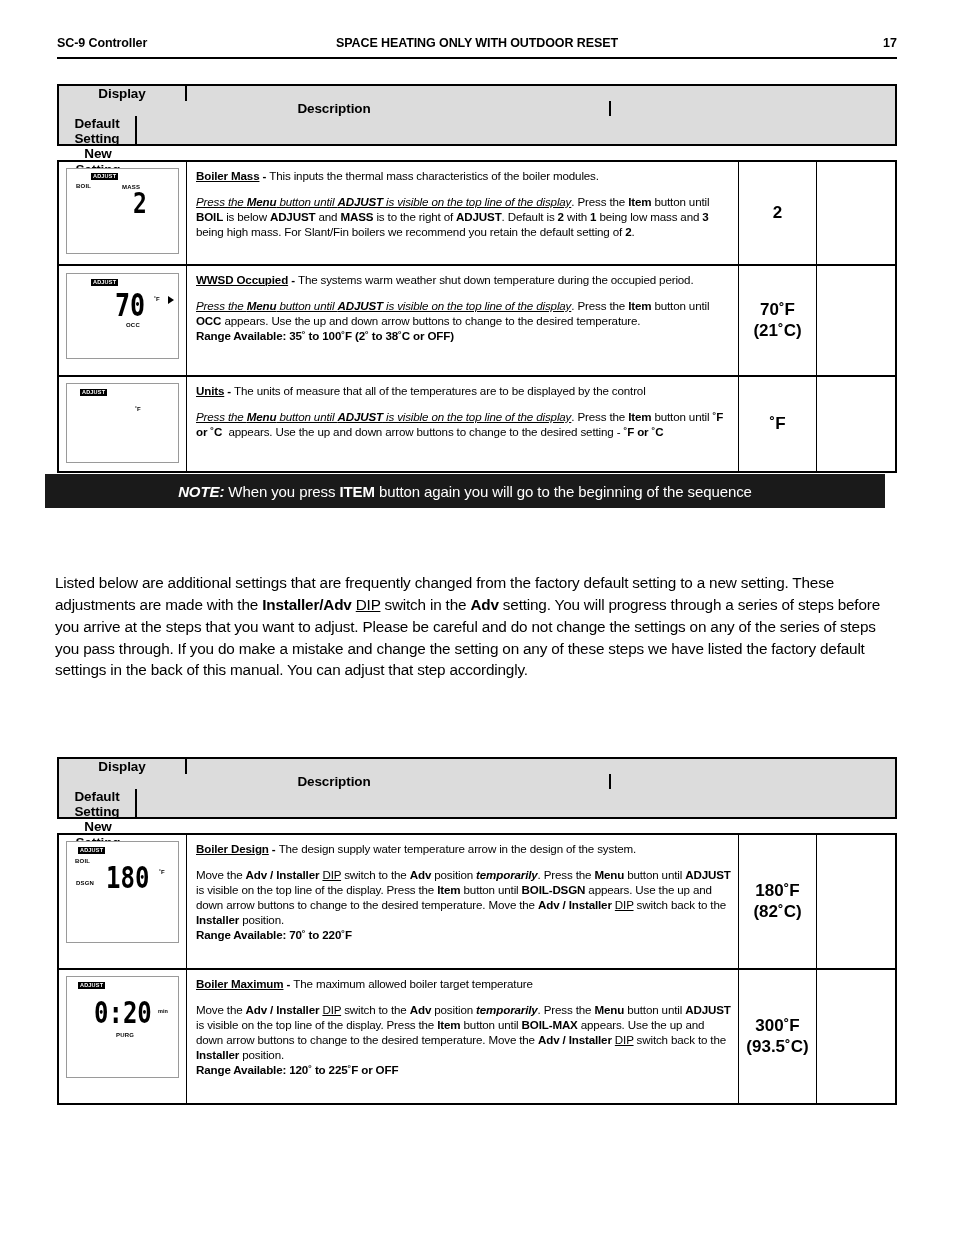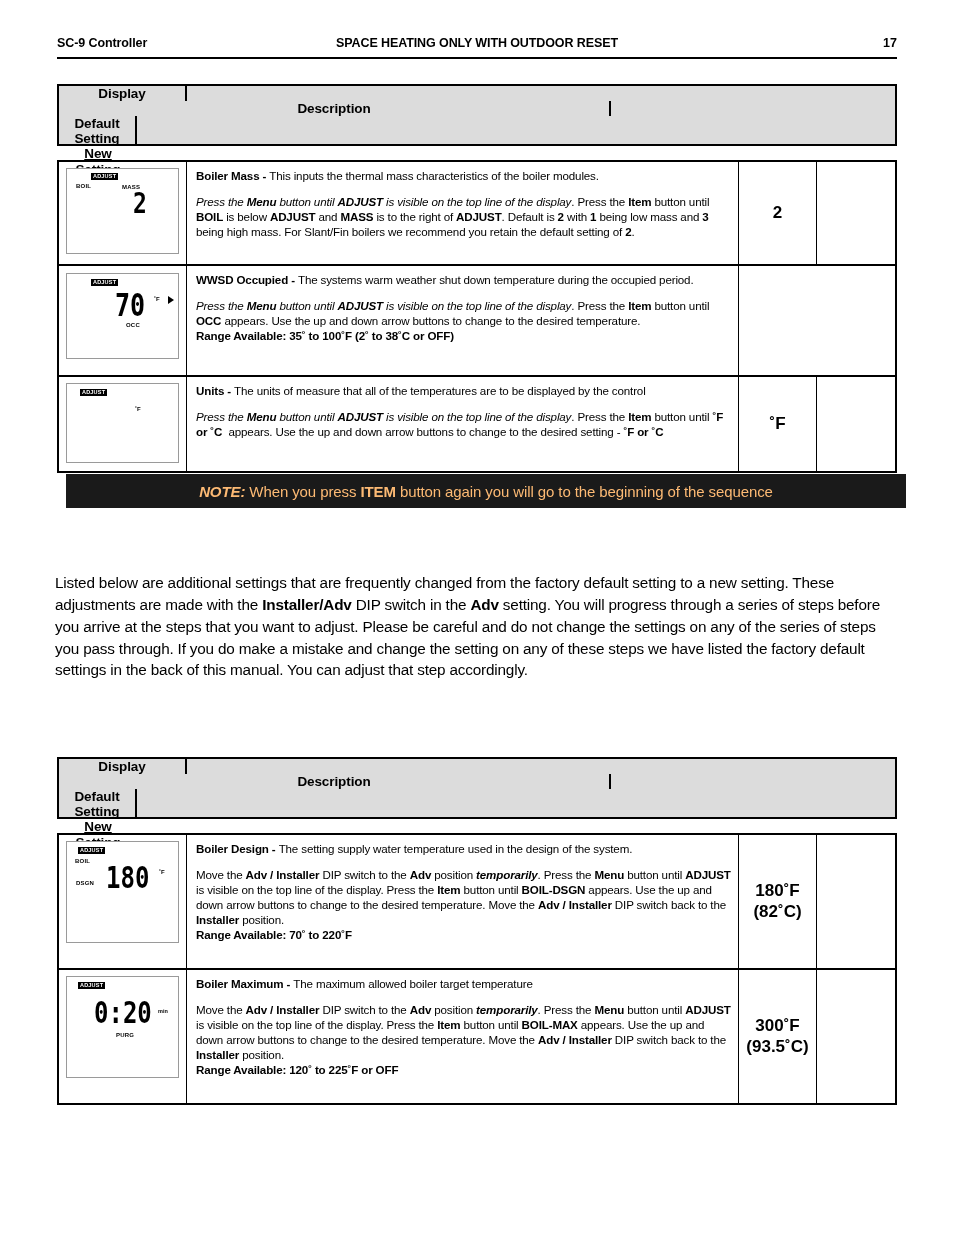--- a/index.html
+++ b/index.html
@@ -62,21 +62,21 @@
     font-size: 13.5px;
     font-weight: bold;
     line-height: 1.12;
     border-right: 2px solid #000;
     letter-spacing: -0.1px;
   }
   .th:last-child { border-right: none; }
   .th-display  { width: 128px; }
   .th-desc     { width: 552px; }
   .th-default  { width: 78px; }
-  .th-new      { width: 78px; flex: 1; text-decoration: underline; }
+  .th-new      { width: 78px; flex: 1; }
 
   .tbl-body {
     position: absolute;
     left: 57px;
     width: 840px;
     border: 2px solid #000;
     border-top: 2px solid #000;
   }
   .row {
     display: flex;
@@ -95,21 +95,21 @@
   .c-new     { flex: 1; }
 
   .desc-p {
     font-size: 11.6px;
     line-height: 1.29;
     margin: 0;
     letter-spacing: -0.15px;
   }
   .desc-p + .desc-p { margin-top: 11px; }
   .desc-p.tight + .desc-p.tight { margin-top: 0; }
-  .u { }
+  .u { text-decoration: underline; }
   .b { font-weight: bold; }
   .i { font-style: italic; text-align: center; }
   .bi { font-weight: bold; font-style: italic; }
 
   
   .lcd {
     position: absolute;
     left: 7px;
     width: 113px;
     border: 1.2px solid #9a9a9a;
@@ -153,25 +153,25 @@
     position: absolute;
     width: 0; height: 0;
     border-top: 4px solid transparent;
     border-bottom: 4px solid transparent;
     border-left: 6px solid #000;
   }
 
   
   .note-bar {
     position: absolute;
-    left: 66px;
+    left: 45px;
     width: 840px;
     height: 34px;
     background: #1a1a1a;
-    color: #fdba74;
+    color: #ffffff;
     display: flex;
     align-items: center;
     justify-content: center;
     font-size: 15px;
     letter-spacing: -0.1px;
   }
 
   
   .body-para {
     position: absolute;
@@ -245,20 +245,26 @@
           <div class="lcd-lbl" style="left:59px; top:48px;">OCC</div>
           <div class="lcd-tri" style="left:101px; top:22px;"></div>
         </div>
       </div>
     </div>
     <div class="cell c-desc">
       <p class="desc-p"><span class="u b">WWSD Occupied</span><span class="b"> - </span><span>The systems warm weather shut down temperature during the occupied period.</span></p>
       <p class="desc-p tight"><span class="i u">Press the <span class="bi">Menu</span> button until <span class="bi">ADJUST</span> is visible on the top line of the display</span>. Press the <span class="b">Item</span> button until <span class="b">OCC</span> appears. Use the up and down arrow buttons to change to the desired temperature.</p>
       <p class="desc-p tight b">Range Available: 35˚ to 100˚F (2˚ to 38˚C or OFF)</p>
     </div>
+    <div class="cell c-default">
+      <div>
+        <div>70˚F</div>
+        <div>(21˚C)</div>
+      </div>
+    </div>
     <div class="cell c-new"></div>
   </div>
 
   <div class="row" style="height:94px;">
     <div class="cell c-display">
       <div class="lcd" style="top:6px; height:80px;">
         <div class="lcd-inner">
           <div class="adjust-badge" style="left:13px; top:5px;">ADJUST</div>
           <div class="lcd-sup" style="left:68px; top:22px;">˚F</div>
         </div>
@@ -309,21 +315,21 @@
         <div class="lcd-inner">
           <div class="adjust-badge" style="left:11px; top:5px;">ADJUST</div>
           <div class="lcd-lbl" style="left:8px; top:16px;">BOIL</div>
           <div class="lcd-lbl" style="left:9px; top:38px;">DSGN</div>
           <div class="lcd-big" style="left:39px; top:21px; font-size:24px;">180</div>
           <div class="lcd-sup" style="left:92px; top:27px;">˚F</div>
         </div>
       </div>
     </div>
     <div class="cell c-desc">
-      <p class="desc-p"><span class="u b">Boiler Design</span><span class="b"> - </span><span>The setting supply water temperature used in the design of the system.</span></p>
+      <p class="desc-p"><span class="u b">Boiler Design</span><span class="b"> - </span><span>The design supply water temperature arrow in the design of the system.</span></p>
       <p class="desc-p tight">Move the <span class="b">Adv / Installer</span> <span class="u">DIP</span> switch to the <span class="b">Adv</span> position <span class="bi">temporarily</span>. Press the <span class="b">Menu</span> button until <span class="b">ADJUST</span> is visible on the top line of the display. Press the <span class="b">Item</span> button until <span class="b">BOIL-DSGN</span> appears. Use the up and down arrow buttons to change to the desired temperature. Move the <span class="b">Adv / Installer</span> <span class="u">DIP</span> switch back to the <span class="b">Installer</span> position.</p>
       <p class="desc-p tight b">Range Available: 70˚ to 220˚F</p>
     </div>
     <div class="cell c-default">
       <div>
         <div>180˚F</div>
         <div>(82˚C)</div>
       </div>
     </div>
     <div class="cell c-new"></div>

